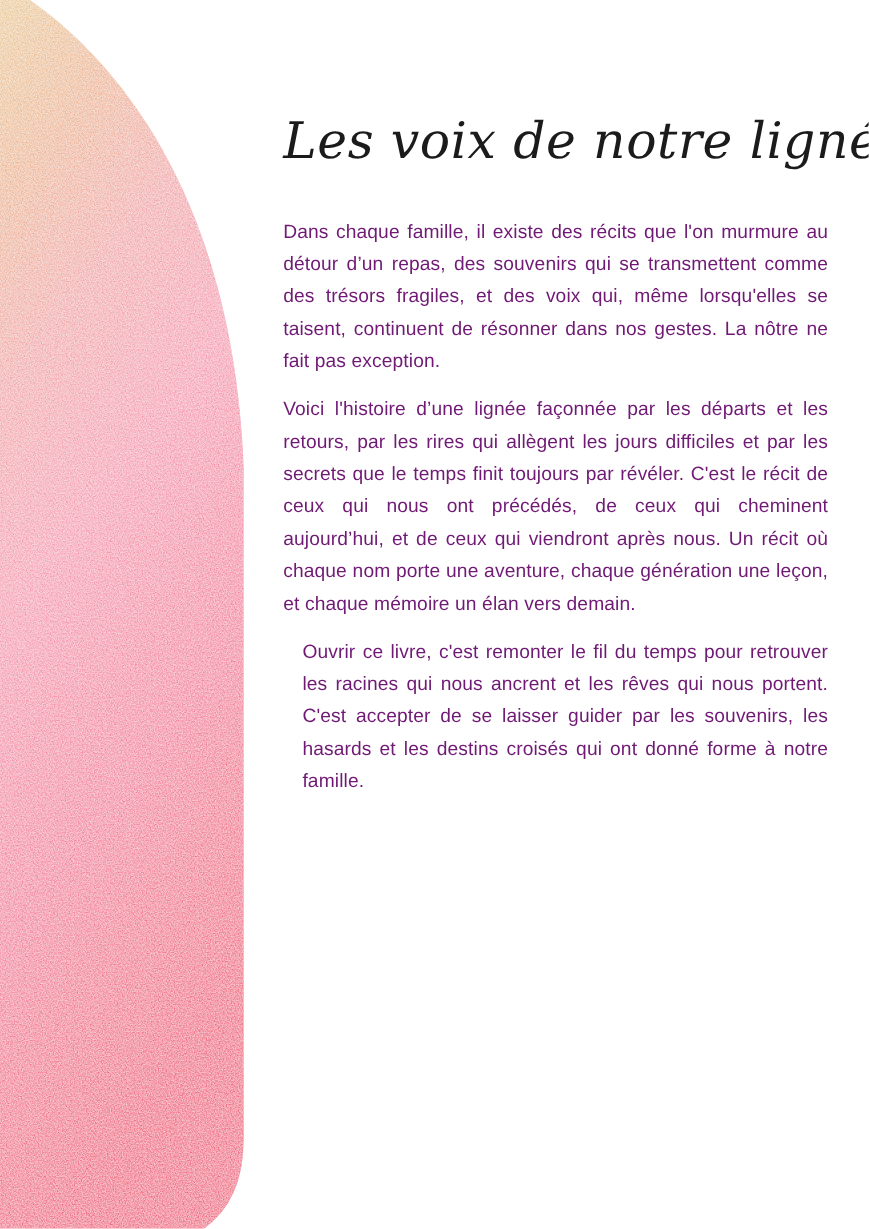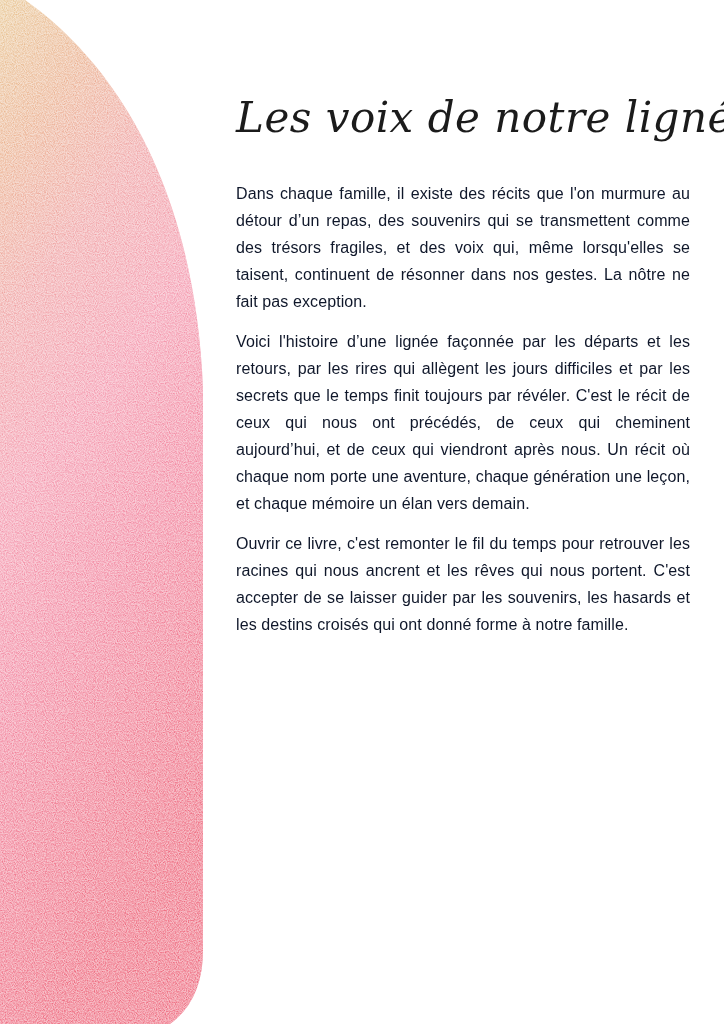--- a/index.html
+++ b/index.html
@@ -38,25 +38,25 @@
     line-height: 80px;
     letter-spacing: 0.5px;
     color: #1b1b1b;
     margin: 0 0 22px 0;
     white-space: nowrap;
   }
   .para {
     font-size: 16px;
     line-height: 27px;
     text-align: justify;
-    color: #0f172a;
+    color: #701a75;
     margin: 0 0 13px 0;
     letter-spacing: 0.1px;
   }
-  .para:last-child { margin-bottom: 0; }
+  .para:last-child { margin-bottom: 0; margin-left: 16px; }
 </style>
 </head>
 <body>
 
 <div class="page">
 
   <svg class="arch-svg" viewBox="0 0 724 1024" xmlns="http://www.w3.org/2000/svg" aria-hidden="true">
     <defs>
       <linearGradient id="archGradient" x1="0" y1="0" x2="0.25" y2="1">
         <stop offset="0%" stop-color="#e8c794"></stop>

